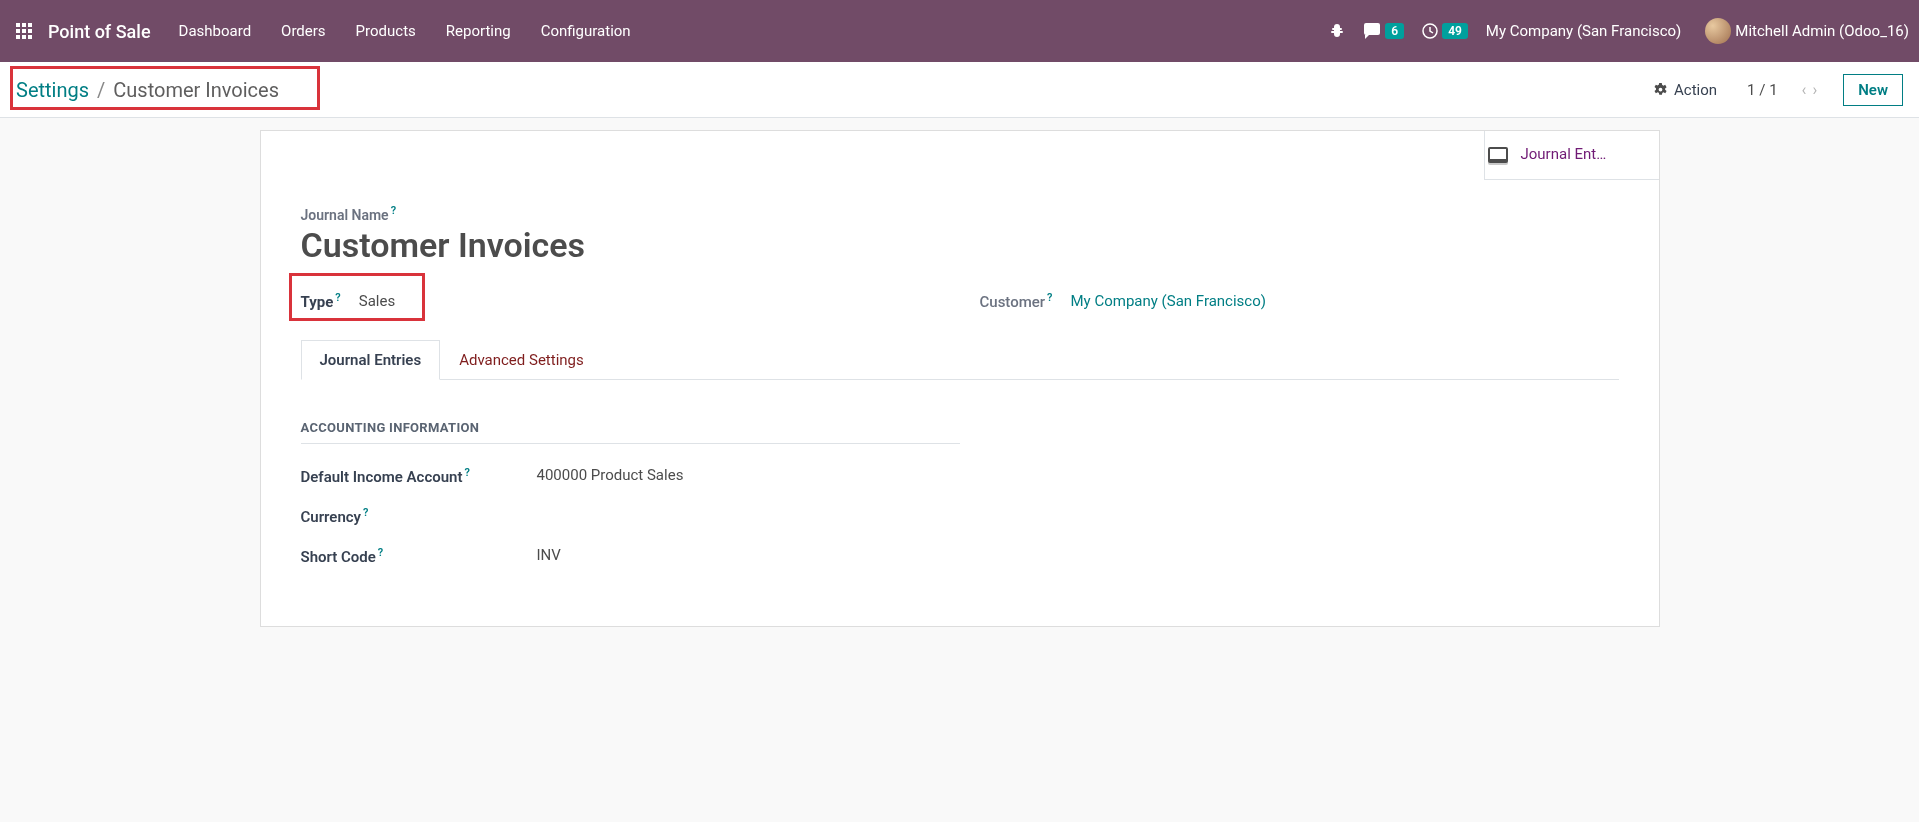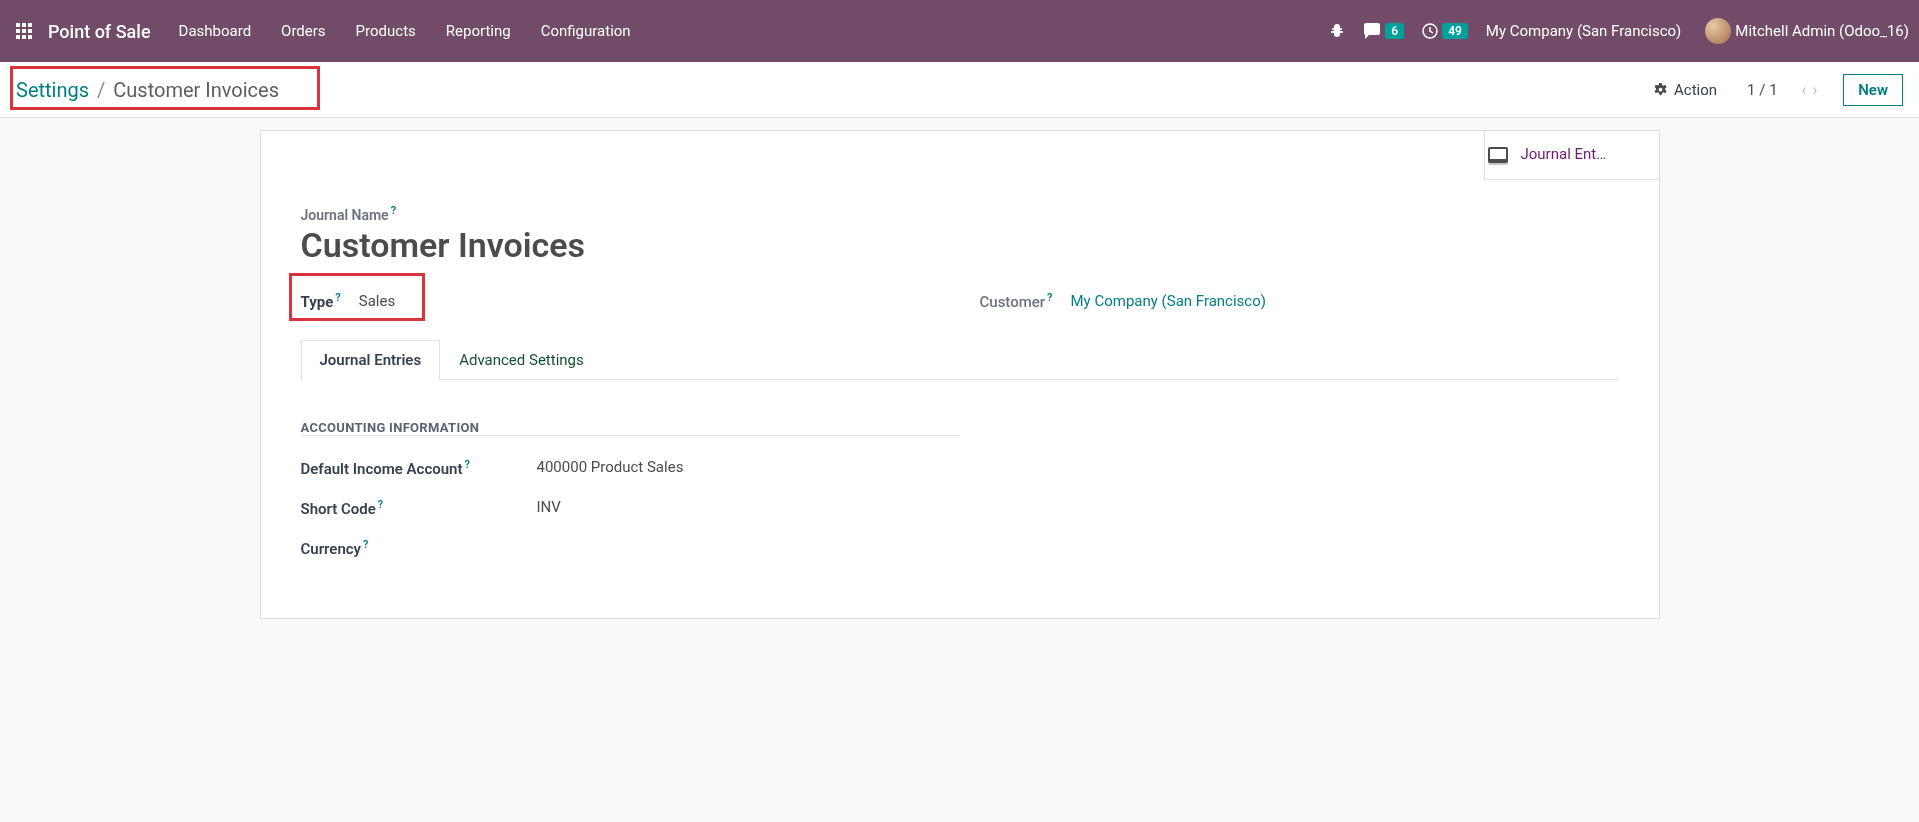--- a/index.html
+++ b/index.html
@@ -47,25 +47,25 @@
 h1.title { font-size:34px; font-weight:600; color:#4c4c4c; margin-top:2px; margin-bottom:26px; }
 
 .two-col { display:flex; gap:40px; }
 .two-col .col { flex:1; display:flex; align-items:center; gap:18px; }
 .col .label { color:#374151; font-weight:700; font-size:15px; }
 .col .value { color:#4c4c4c; font-size:15px; }
 .col .value.link { color:#017e84; }
 
 
 .tabs { display:flex; border-bottom:1px solid #dee2e6; margin-top:28px; }
-.tab { padding:10px 18px; font-size:15px; color:#14532d; cursor:pointer; border:1px solid transparent; border-bottom:none; position:relative; top:1px; }
+.tab { padding:10px 18px; font-size:15px; color:#7f1d1d; cursor:pointer; border:1px solid transparent; border-bottom:none; position:relative; top:1px; }
 .tab.active { color:#374151; font-weight:600; background:#fff; border-color:#dee2e6; border-bottom:1px solid #fff;}
 
 .tab-content { padding-top:40px; }
-.section-title { font-size:13px; font-weight:700; color:#5a6472; letter-spacing:0.3px; border-bottom:1px solid #dee2e6; padding-bottom:0; margin-bottom:22px; display:block; width:50%; }
+.section-title { font-size:13px; font-weight:700; color:#5a6472; letter-spacing:0.3px; border-bottom:1px solid #dee2e6; padding-bottom:8px; margin-bottom:22px; display:block; width:50%; }
 
 .field-row { display:flex; margin-bottom:20px; width:50%;gap:36px; }
 .field-row .flabel { width:200px; font-weight:600; color:#374151; font-size:15px; }
 .field-row .fvalue { font-size:15px; color:#4c4c4c; }
 .checkbox { width:18px; height:18px; background:#017e84; display:inline-flex; align-items:center; justify-content:center; color:#fff; font-size:13px; }
 
 svg { display:block; }
 </style>
 </head>
 <body>
@@ -179,24 +179,24 @@
     <div class="tab-content">
       <span class="section-title">ACCOUNTING INFORMATION</span>
 
       <div class="field-row">
         <div class="flabel"><span>Default Income Account</span><sup class="help-q">?</sup></div>
         <div class="fvalue">400000 Product Sales</div>
       </div>
 
 
       <div class="field-row">
+        <div class="flabel"><span>Currency</span><sup class="help-q">?</sup></div>
+        <div class="fvalue"></div>
+      </div>
+
+      <div class="field-row">
         <div class="flabel"><span>Short Code</span><sup class="help-q">?</sup></div>
         <div class="fvalue">INV</div>
       </div>
-
-      <div class="field-row">
-        <div class="flabel"><span>Currency</span><sup class="help-q">?</sup></div>
-        <div class="fvalue"></div>
-      </div>
     </div>
   </div>
 </div>
 </div>
 
 </body></html>

